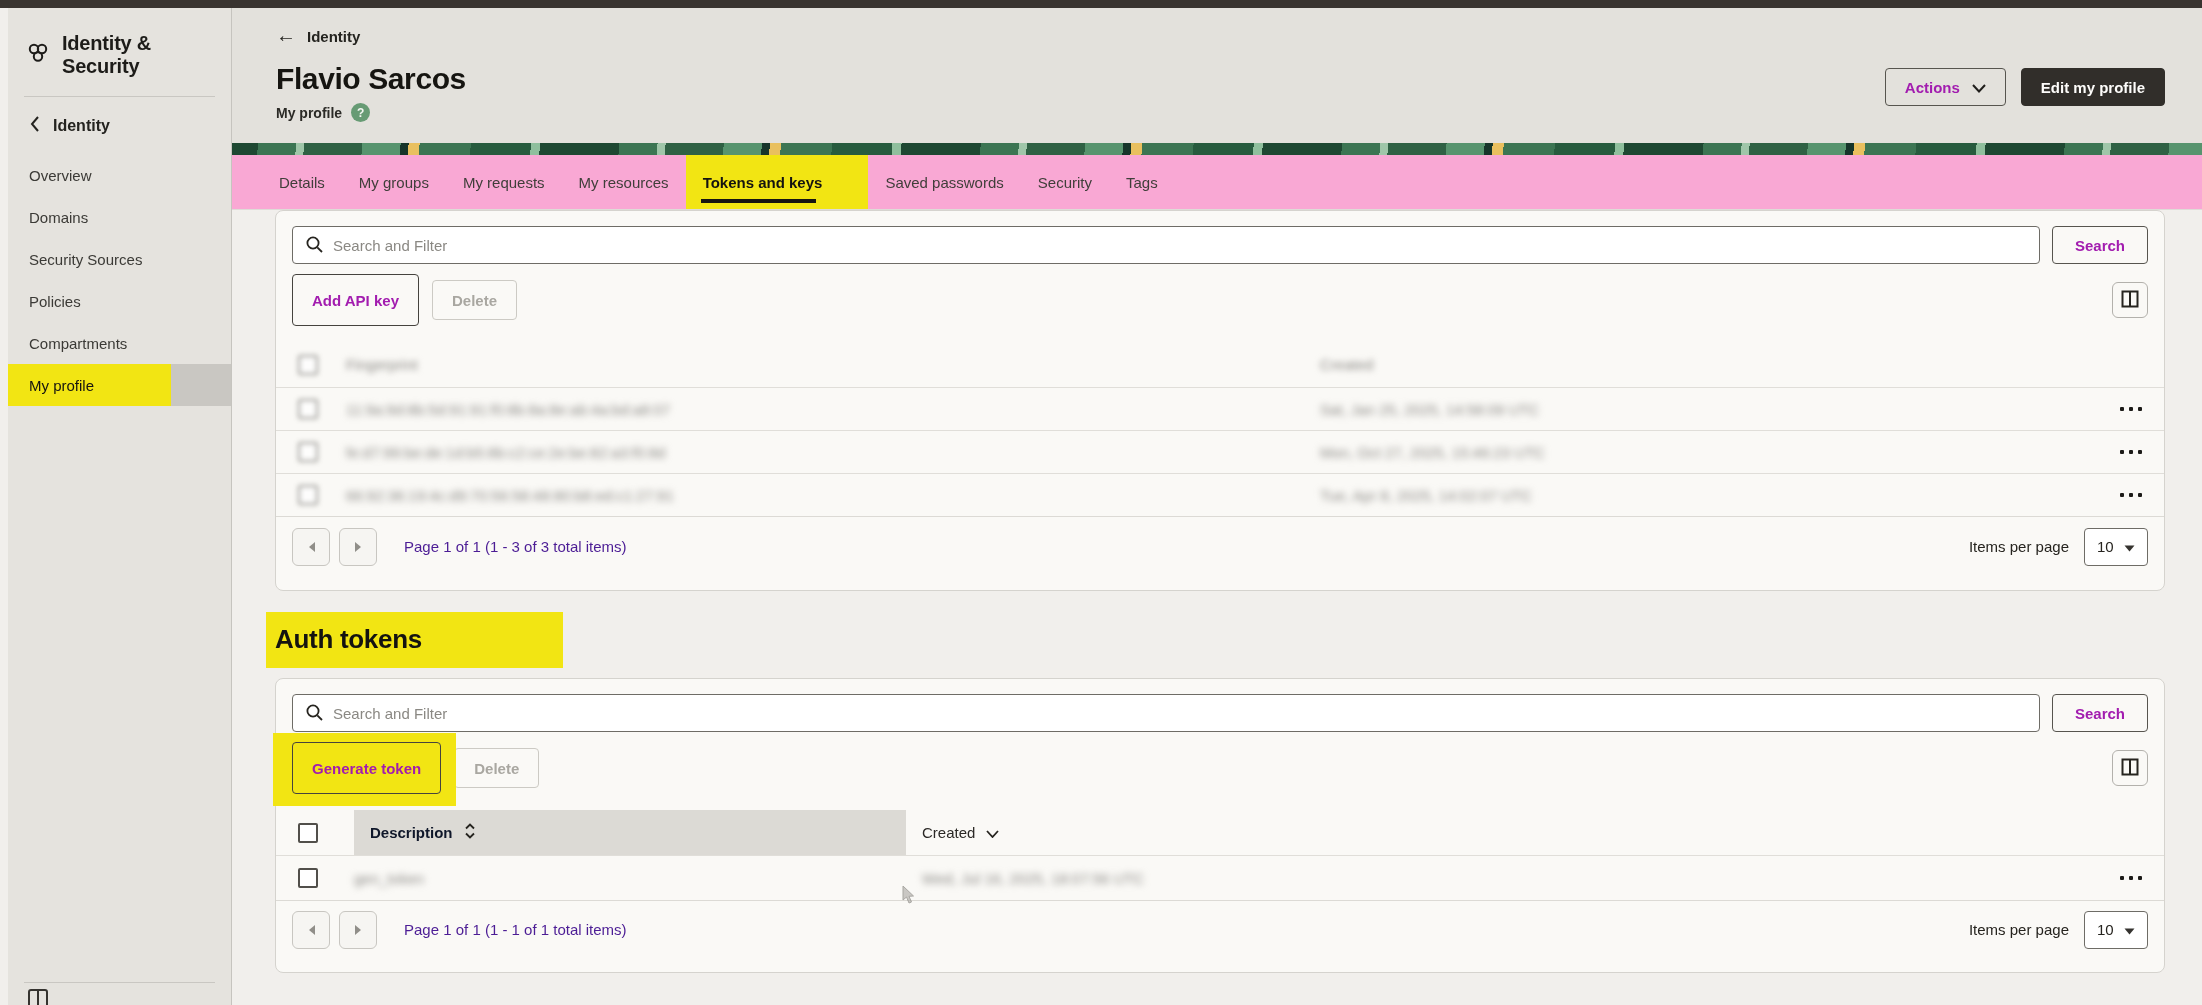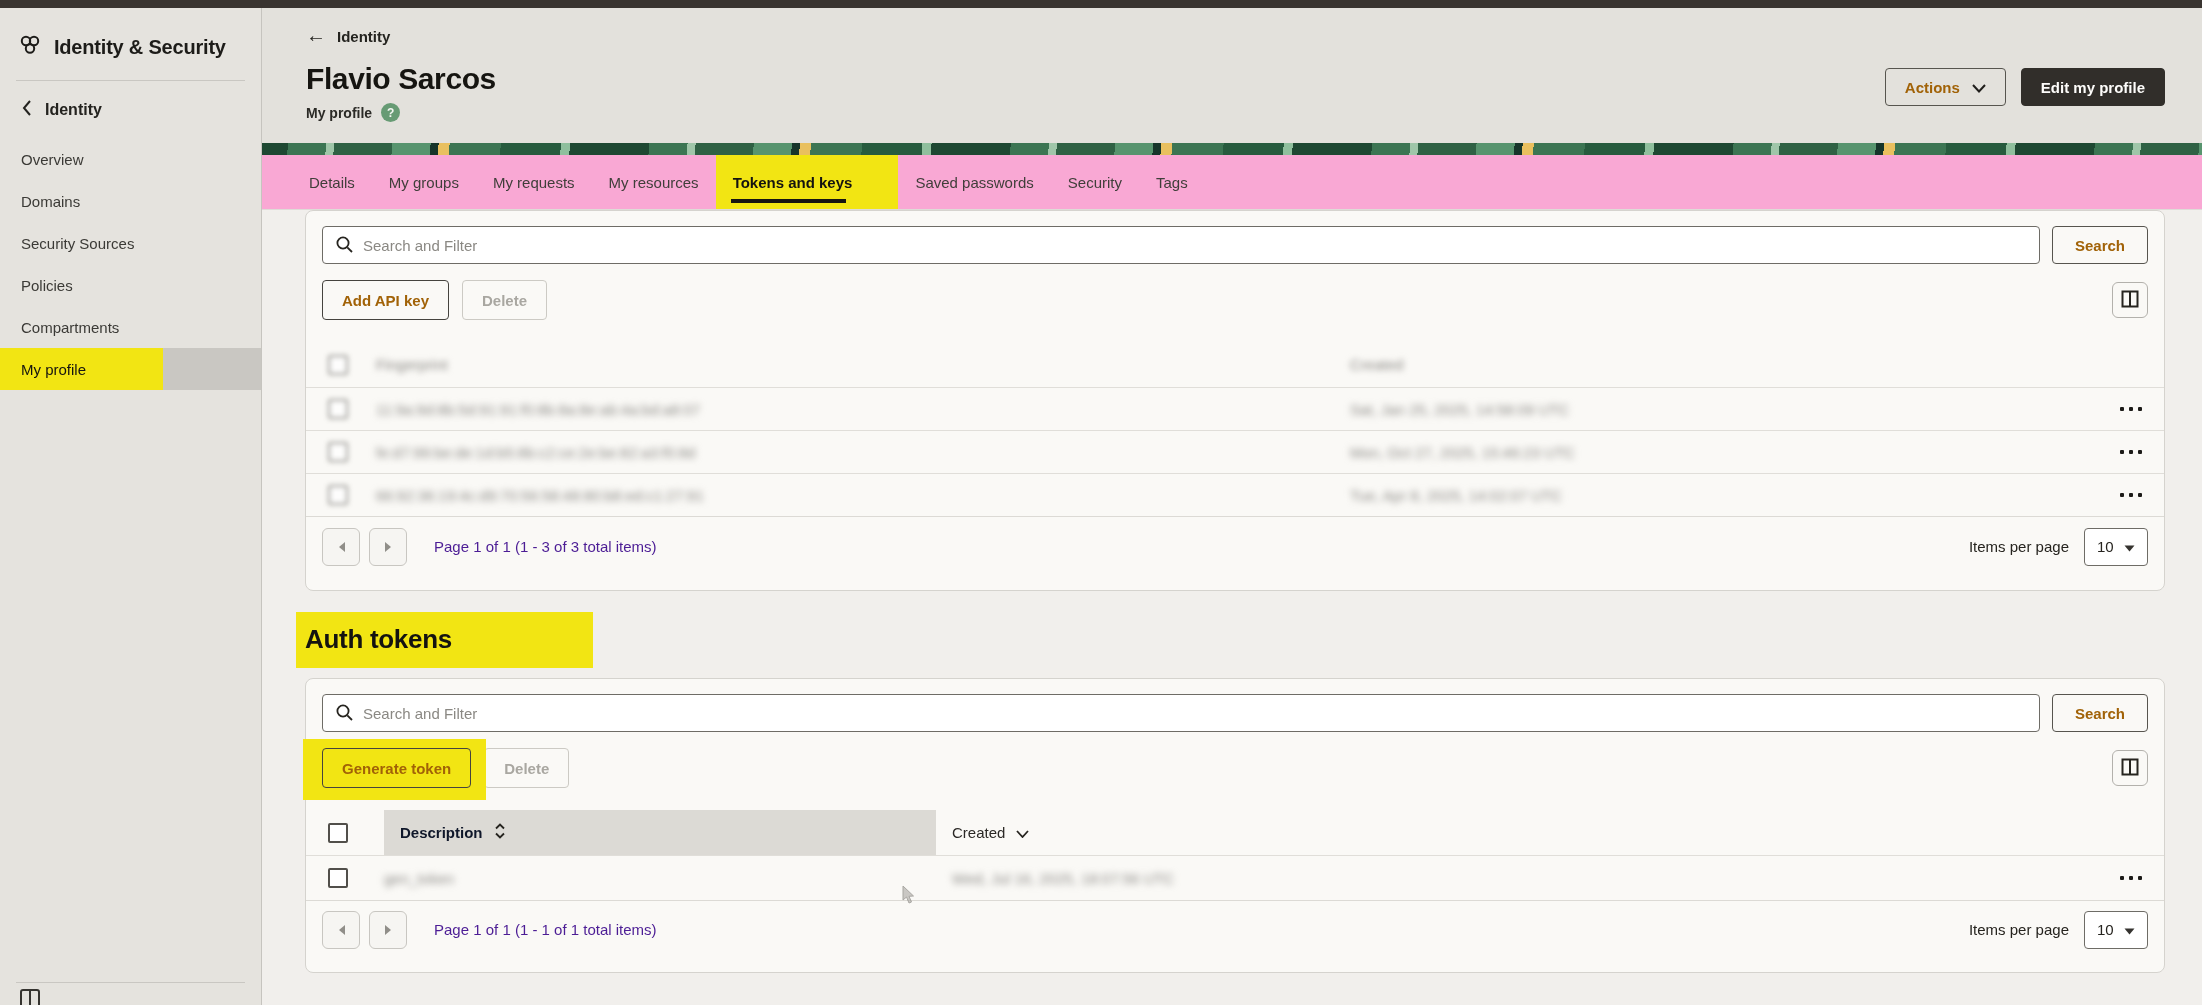--- a/index.html
+++ b/index.html
@@ -9,24 +9,25 @@
     background: #f1efec;
     color: #2b2926;
     overflow: hidden;
     position: relative;
   }
   .topbar { height: 8px; background: #393430; }
   .shell { display: flex; height: 997px; }
 
   
   .sidebar {
-    width: 262px; flex-shrink: 0;
+    width: 224px; flex-shrink: 0;
     background: #e5e3de;
     border-right: 1px solid #c6c4bf;
     position: relative;
+    margin-left: 8px;
   }
   .sb-head { display: flex; align-items: center; gap: 11px; padding: 24px 18px 18px 17px; }
   .sb-title { font-size: 20px; font-weight: bold; letter-spacing: -0.2px; color: #1d1c19; }
   .sb-divider { height: 1px; background: #c9c7c2; margin: 0 16px; }
   .sb-back { display: flex; align-items: center; gap: 13px; padding: 19px 20px 10px 22px; font-size: 16px; font-weight: bold; color: #24231f; cursor: pointer; }
   .sb-nav { list-style: none; margin-top: 8px; font-size: 15px; color: #3b3a36; }
   .sb-item { height: 42px; display: flex; align-items: center; padding-left: 21px; cursor: pointer; }
   .sb-item.selected { background: #c9c7c2; position: relative; }
   .sb-item.selected::before {
     content: ""; position: absolute; left: 0; top: 0; bottom: 0; width: 163px;
@@ -44,21 +45,21 @@
   .bc-arrow { font-size: 20px; line-height: 1; position: relative; top: -1px; }
   .page-title { font-size: 30px; font-weight: 800; letter-spacing: -0.4px; color: #161511; margin: 16px 0 7px; }
   .subtitle-row { display: flex; align-items: center; gap: 9px; font-size: 14px; font-weight: bold; color: #2b2a26; }
   .help-icon {
     width: 19px; height: 19px; border-radius: 50%; background: #679b74; color: #f3f6f2;
     font-size: 12px; font-weight: bold; display: flex; align-items: center; justify-content: center; cursor: pointer;
   }
   .head-buttons { position: absolute; top: 60px; right: 37px; display: flex; gap: 15px; }
   .btn {
     font-family: "Liberation Sans", sans-serif;
-    font-size: 15px; font-weight: 600; color: #a16207;
+    font-size: 15px; font-weight: 600; color: #a21caf;
     height: 38px; padding: 0 19px; border-radius: 4px;
     background: transparent; border: 1px solid #57554f;
     display: inline-flex; align-items: center; justify-content: center; gap: 12px; cursor: pointer;
   }
   .btn-primary { background: #312e2a; border-color: #312e2a; color: #fdfcfa; font-weight: bold; }
 
   
   .banner {
     height: 12px;
     background-color: #3c7553;
@@ -96,21 +97,21 @@
   .search-icon { position: absolute; left: 13px; top: 9px; }
   .search-input {
     width: 100%; height: 38px; border: 1px solid #6e6c66; border-radius: 4px;
     background: #ffffff; padding: 0 12px 0 40px; font-size: 15px; color: #222; outline: none;
     font-family: "Liberation Sans", sans-serif;
   }
   .search-input::placeholder { color: #8a8883; }
   .btn-search { width: 96px; background: #faf9f6; font-weight: 600; }
 
   .toolbar-row { margin-top: 16px; display: flex; gap: 13px; align-items: center; position: relative; height: 40px; }
-  .btn-outline { border: 1.5px solid #45433e; font-weight: bold; height: 40px; }
+  .btn-outline { border: 1.5px solid #45433e; font-weight: bold; height: 52px; }
   .btn-disabled { border: 1px solid #cccac4; color: #a9a7a1; cursor: default; height: 40px; }
   .col-btn {
     position: absolute; right: 0; top: 2px; width: 36px; height: 36px;
     border: 1px solid #b3b1ac; border-radius: 6px; background: #faf9f6;
     display: flex; align-items: center; justify-content: center; cursor: pointer;
   }
   .gen-wrap { position: relative; }
   .gen-wrap::before { content: ""; position: absolute; inset: -9px -15px -12px -19px; background: #f2e513; }
   .gen-wrap .btn { position: relative; background: transparent; }
 

